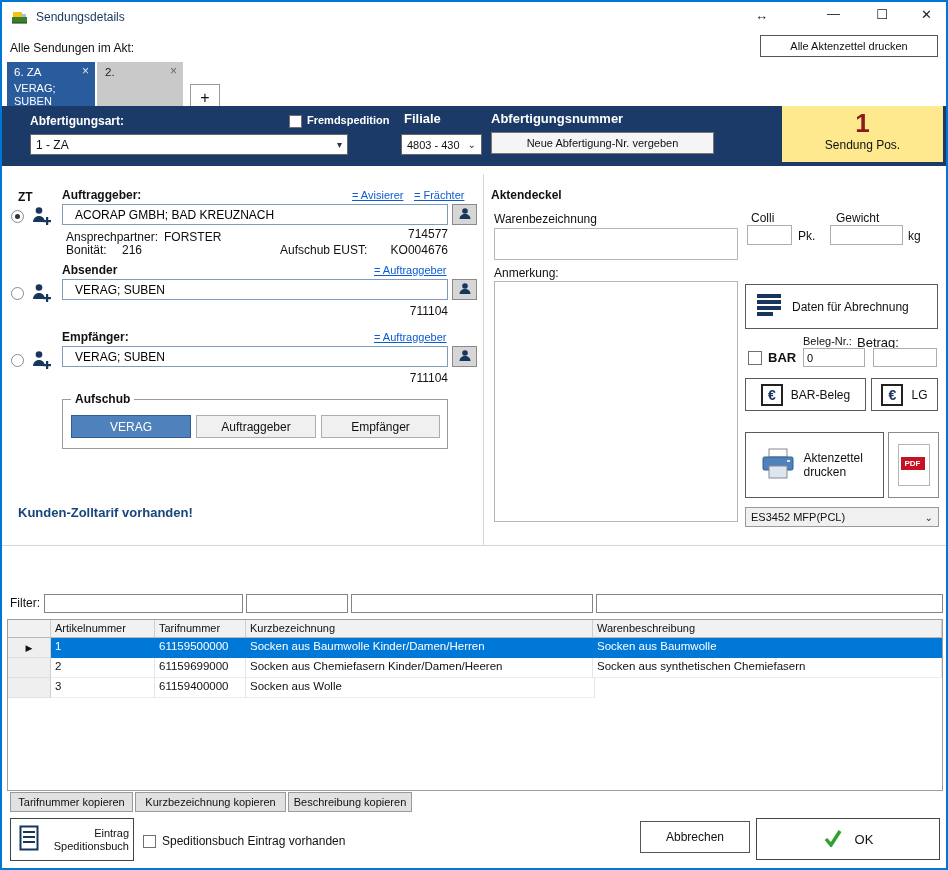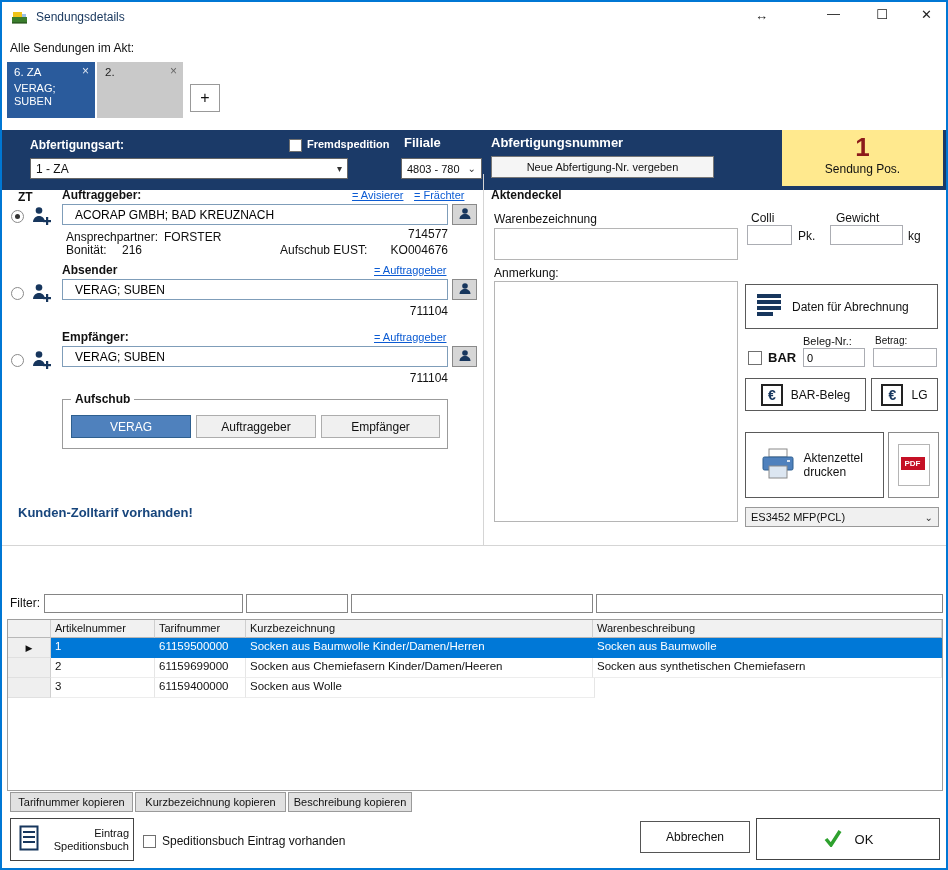--- a/index.html
+++ b/index.html
@@ -46,45 +46,48 @@
         </svg>
     </span>
     <span class="abs" style="left:34px;top:8px;color:#17365d">Sendungsdetails</span>
     <span class="abs winctl" style="right:178px;top:6px">↔</span>
     <span class="abs winctl" style="right:106px;top:4px">—</span>
     <span class="abs winctl" style="right:58px;top:5px">☐</span>
     <span class="abs winctl" style="right:14px;top:5px">✕</span>
   </div>
 
   <span class="abs" style="left:8px;top:39px">Alle Sendungen im Akt:</span>
+  <div class="abs btn" style="right:8px;top:33px;width:178px;height:22px;font-size:11px;border-color:#555">
+    <span>Alle Aktenzettel drucken</span>
+  </div>
 
   <div class="abs" style="left:5px;top:60px;width:88px;height:56px;background:#2a5b9c;color:#fff;box-sizing:border-box">
     <span class="abs" style="left:7px;top:4px;font-size:11.5px">6.  ZA</span>
     <span class="abs" style="right:6px;top:2px;color:#dfe7f3;font-size:12px">×</span>
     <div class="abs" style="left:7px;top:20px;width:66px;font-size:11px;line-height:13px">VERAG; SUBEN</div>
   </div>
   <div class="abs" style="left:95px;top:60px;width:86px;height:56px;background:#c9c9c9;color:#222;box-sizing:border-box">
     <span class="abs" style="left:8px;top:4px;font-size:11.5px">2.</span>
     <span class="abs" style="right:6px;top:2px;color:#666;font-size:12px">×</span>
   </div>
   <div class="abs btn" style="left:188px;top:82px;width:30px;height:28px;font-size:16px;border-color:#999">
     <span>+</span>
   </div>
 
-  <div class="abs" style="left:0;right:0;top:128px;height:60px;background:#1b3a68">
+  <div class="abs" style="left:0;right:0;top:104px;height:60px;background:#1b3a68">
     <span class="abs b w" style="left:28px;top:8px">Abfertigungsart:</span>
     <div class="abs dd" style="left:28px;top:28px;width:318px;height:21px">
       <span>1 - ZA</span>
       <span class="ddarrow">▾</span>
     </div>
     <div class="abs cb" style="left:287px;top:9px"></div>
     <span class="abs b w" style="left:305px;top:8px;font-size:11px">Fremdspedition</span>
     <span class="abs b w" style="left:402px;top:5px;font-size:13px">Filiale</span>
     <div class="abs dd" style="left:399px;top:28px;width:81px;height:21px;font-size:11px">
-      <span>4803 - 780</span>
+      <span>4803 - 430</span>
       <span class="ddarrow">⌄</span>
     </div>
     <span class="abs b w" style="left:489px;top:5px;font-size:13px">Abfertigungsnummer</span>
     <div class="abs btn" style="left:489px;top:26px;width:223px;height:22px;background:#f5f5f5;border-color:#777;font-size:11px">
       <span>Neue Abfertigung-Nr. vergeben</span>
     </div>
     <div class="abs" style="left:780px;top:0;width:161px;height:56px;background:#ffe98e;text-align:center">
       <div style="font-size:26px;font-weight:bold;color:#8b1a1a;line-height:30px;margin-top:2px">1</div>
       <div style="font-size:12px;color:#111">Sendung Pos.</div>
     </div>
@@ -201,21 +204,21 @@
           <rect x="1" y="19" width="16" height="4" fill="#17365d"></rect>
         </svg>
     </span>
     <span>Daten für Abrechnung</span>
   </div>
 
   <div class="abs cb" style="left:746px;top:349px;width:14px;height:14px"></div>
   <span class="abs b" style="left:766px;top:348px;font-size:13px">BAR</span>
   <span class="abs" style="left:801px;top:333px;font-size:11px">Beleg-Nr.:</span>
   <input class="abs small" style="left: 801px; top: 346px; width: 62px; height: 19px;" value="0">
-  <span class="abs" style="left:873px;top:333px;font-size:10px">Betrag:</span>
+  <span class="abs" style="left:855px;top:333px;font-size:13px">Betrag:</span>
   <input class="abs small" style="left: 871px; top: 346px; width: 64px; height: 19px;" value="">
 
   <div class="abs btn" style="left:743px;top:376px;width:121px;height:33px;border:1.5px solid #5a5a5a;gap:8px">
     <span style="border:2px solid #222;width:22px;height:22px;display:flex;align-items:center;justify-content:center;font-weight:bold;color:#17365d;font-size:14px;box-sizing:border-box">€</span>
     <span>BAR-Beleg</span>
   </div>
   <div class="abs btn" style="left:869px;top:376px;width:67px;height:33px;border:1.5px solid #5a5a5a;gap:8px">
     <span style="border:2px solid #222;width:22px;height:22px;display:flex;align-items:center;justify-content:center;font-weight:bold;color:#17365d;font-size:14px;box-sizing:border-box">€</span>
     <span>LG</span>
   </div>

